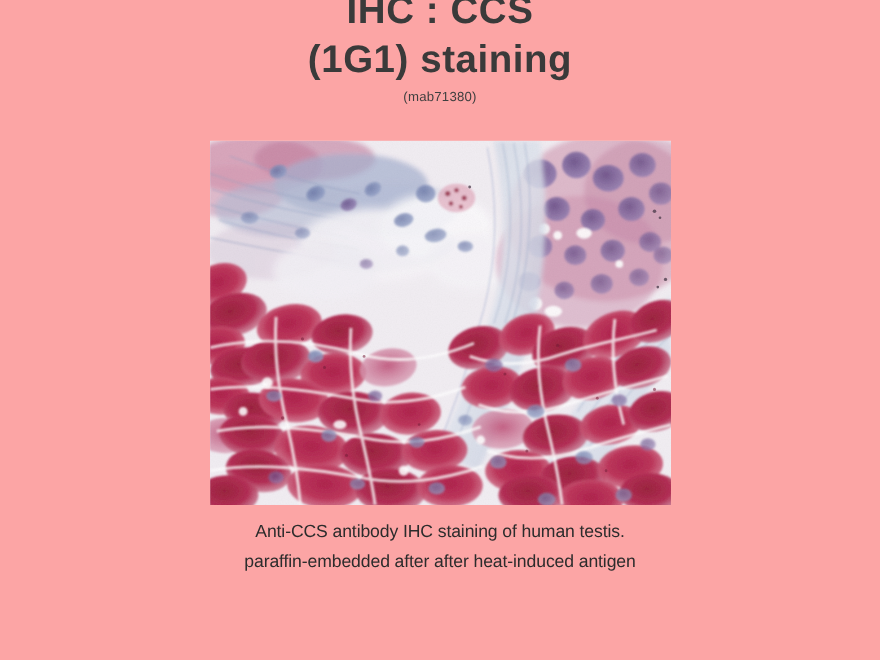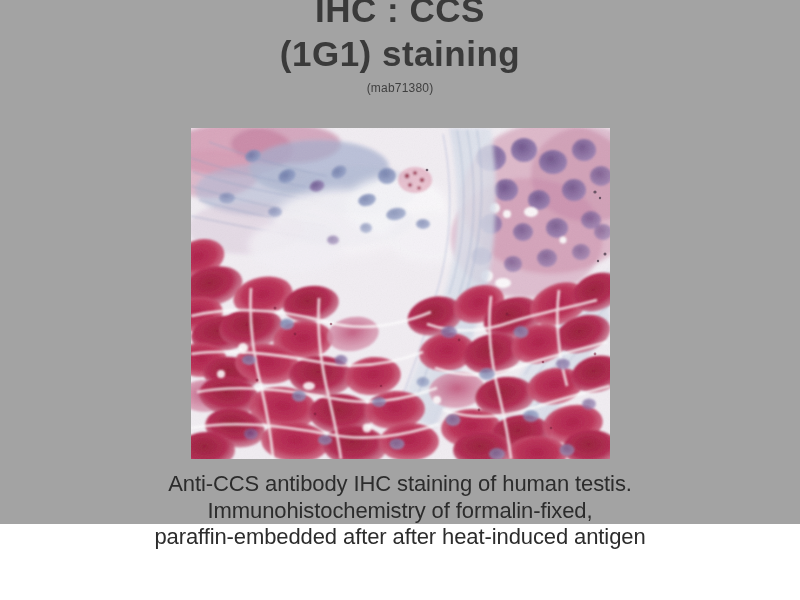--- a/index.html
+++ b/index.html
@@ -12,22 +12,22 @@
     background: #ffffff;
     font-family: "Liberation Sans", sans-serif;
     overflow: hidden;
     position: relative;
   }
 
   #page {
     position: absolute;
     inset: 0;
     width: 800px;
-    height: 524px;
-    background: #a3a3a3;
+    height: 600px;
+    background: #fca5a5;
   }
 
   
   .title-block {
     position: absolute;
     top: -12px;
     left: 0;
     width: 800px;
     text-align: center;
   }
@@ -81,21 +81,21 @@
     height: 56px;
   }
 
   
   .caption {
     position: absolute;
     left: 60px;
     top: 471px;
     width: 680px;
     text-align: center;
-    font-size: 22px;
+    font-size: 16px;
     line-height: 26.5px;
     color: #2c2c2c;
     letter-spacing: -0.1px;
   }
   .caption div { white-space: nowrap; }
 </style>
 </head>
 <body>
 
 <div id="page">
@@ -391,17 +391,16 @@
 
       <rect x="0" y="0" width="419" height="331" filter="url(#grainy)" opacity="0.5"></rect>
 
       <rect x="0" y="0" width="419" height="331" fill="#ffffff" opacity="0.05"></rect>
     </svg>
   </div>
 
 
   <div class="caption">
     <div>Anti-CCS antibody IHC staining of human testis.</div>
-    <div>Immunohistochemistry of formalin-fixed,</div>
     <div>paraffin-embedded after after heat-induced antigen</div>
   </div>
 
 </div>
 
 </body></html>

